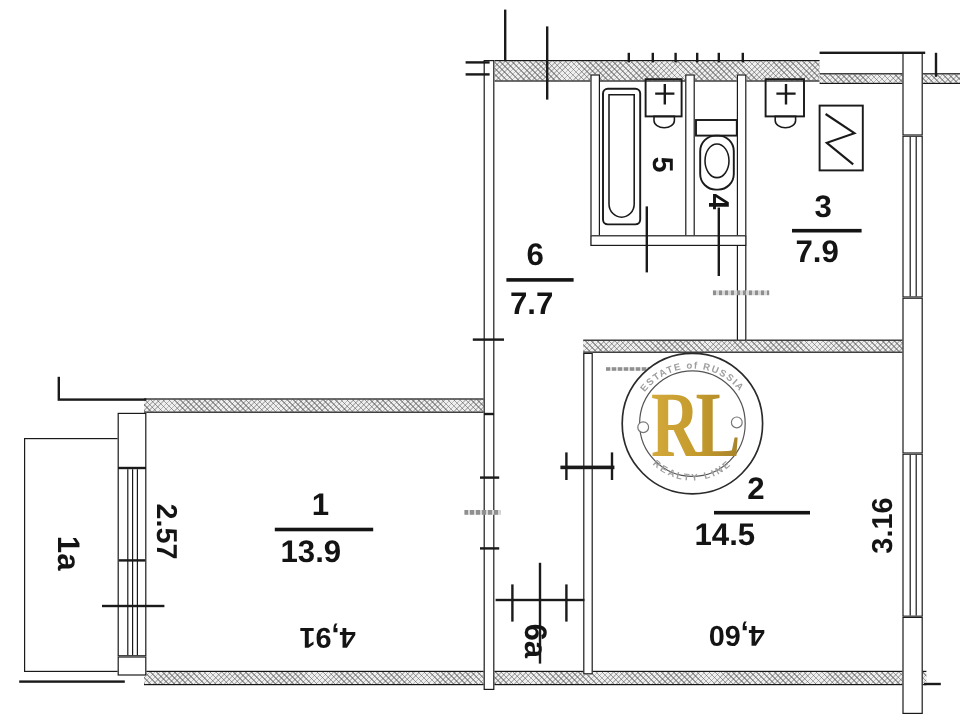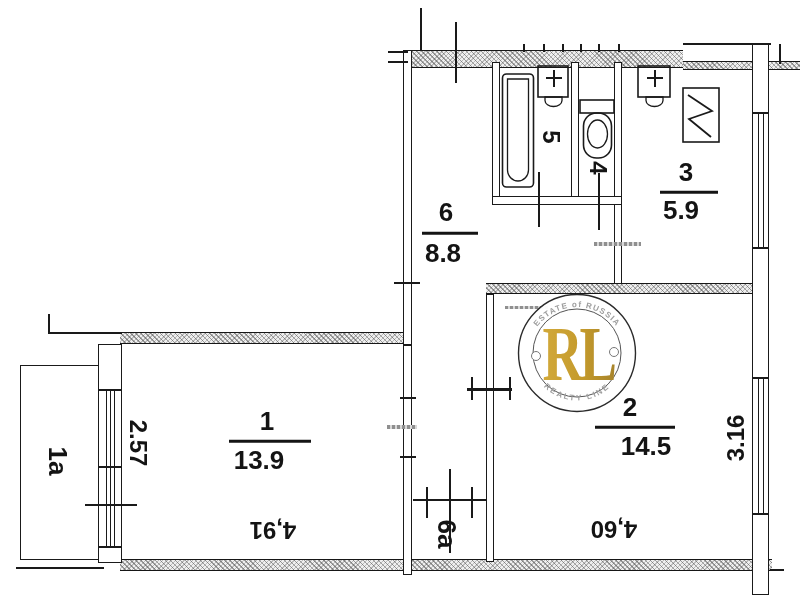--- a/index.html
+++ b/index.html
@@ -122,29 +122,29 @@
       <path d="M688,95 L712,111 L689,119 L711,137" stroke-width="1.8"></path>
     </g>
   </svg>
 
   <div class="lbl" style="left:267px;top:421px">1</div>
   <div class="fbar" style="left:270px;top:441px;width:82px"></div>
   <div class="lbl" style="left:259px;top:460px">13.9</div>
 
   <div class="lbl" style="left:630px;top:407px">2</div>
   <div class="fbar" style="left:635px;top:427px;width:80px"></div>
-  <div class="lbl" style="left:646px;top:446px">14.5</div>
+  <div class="lbl" style="left:604px;top:446px">14.5</div>
 
   <div class="lbl" style="left:686px;top:172px">3</div>
   <div class="fbar" style="left:689px;top:192px;width:58px"></div>
-  <div class="lbl" style="left:681px;top:210px">5.9</div>
+  <div class="lbl" style="left:681px;top:210px">7.9</div>
 
   <div class="lbl" style="left:446px;top:212px">6</div>
   <div class="fbar" style="left:450px;top:233px;width:56px"></div>
-  <div class="lbl" style="left:443px;top:253px">8.8</div>
+  <div class="lbl" style="left:443px;top:253px">7.7</div>
 
   <div class="lbl rot90 small" style="left:551px;top:137px">5</div>
   <div class="lbl rot90 small" style="left:598px;top:168px">4</div>
   <div class="lbl rot90" style="left:57px;top:461px">1a</div>
   <div class="lbl rot90" style="left:446px;top:534px">6a</div>
 
   <div class="lbl rot90 small" style="left:138px;top:443px">2.57</div>
   <div class="lbl rot180 small" style="left:273px;top:530px">4,91</div>
   <div class="lbl rot180 small" style="left:614px;top:529px">4,60</div>
   <div class="lbl rotm90 small" style="left:736px;top:438px">3.16</div>

